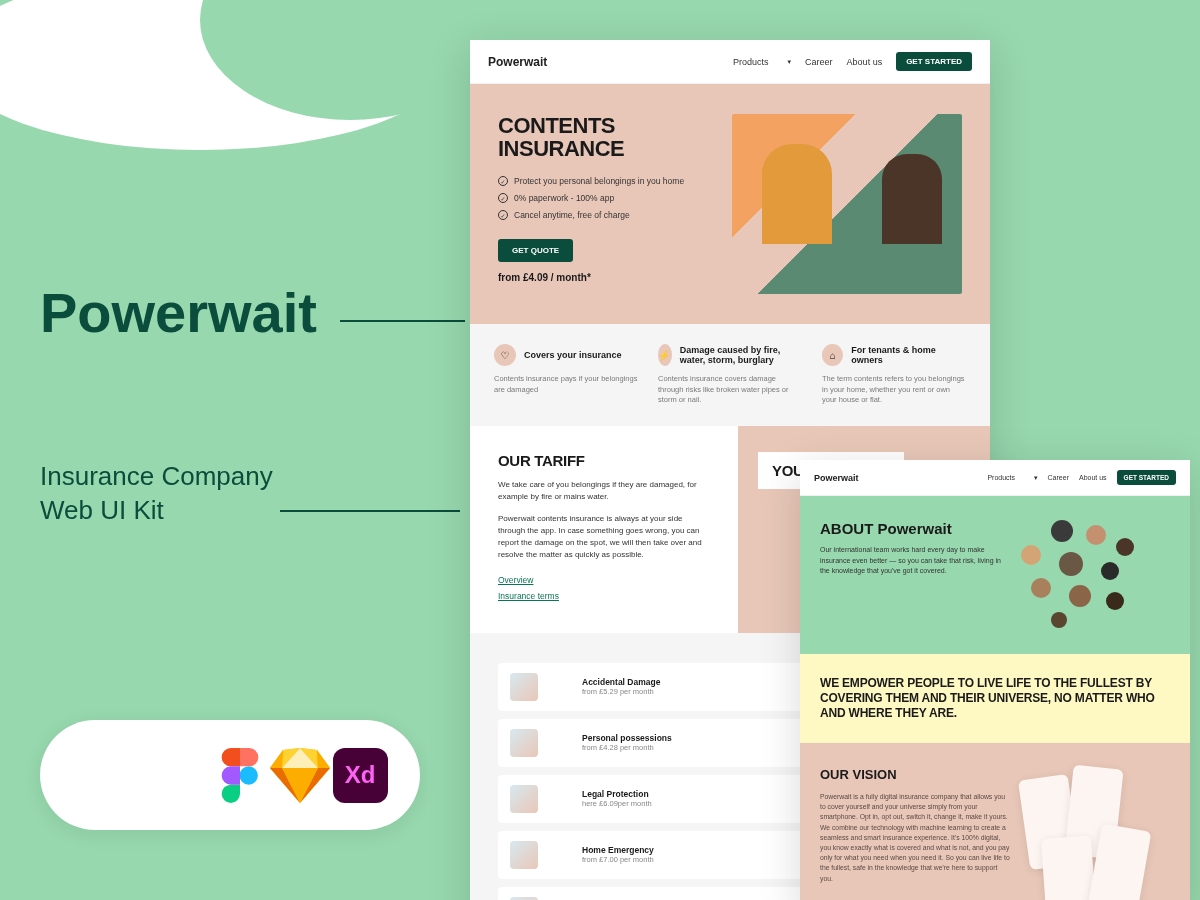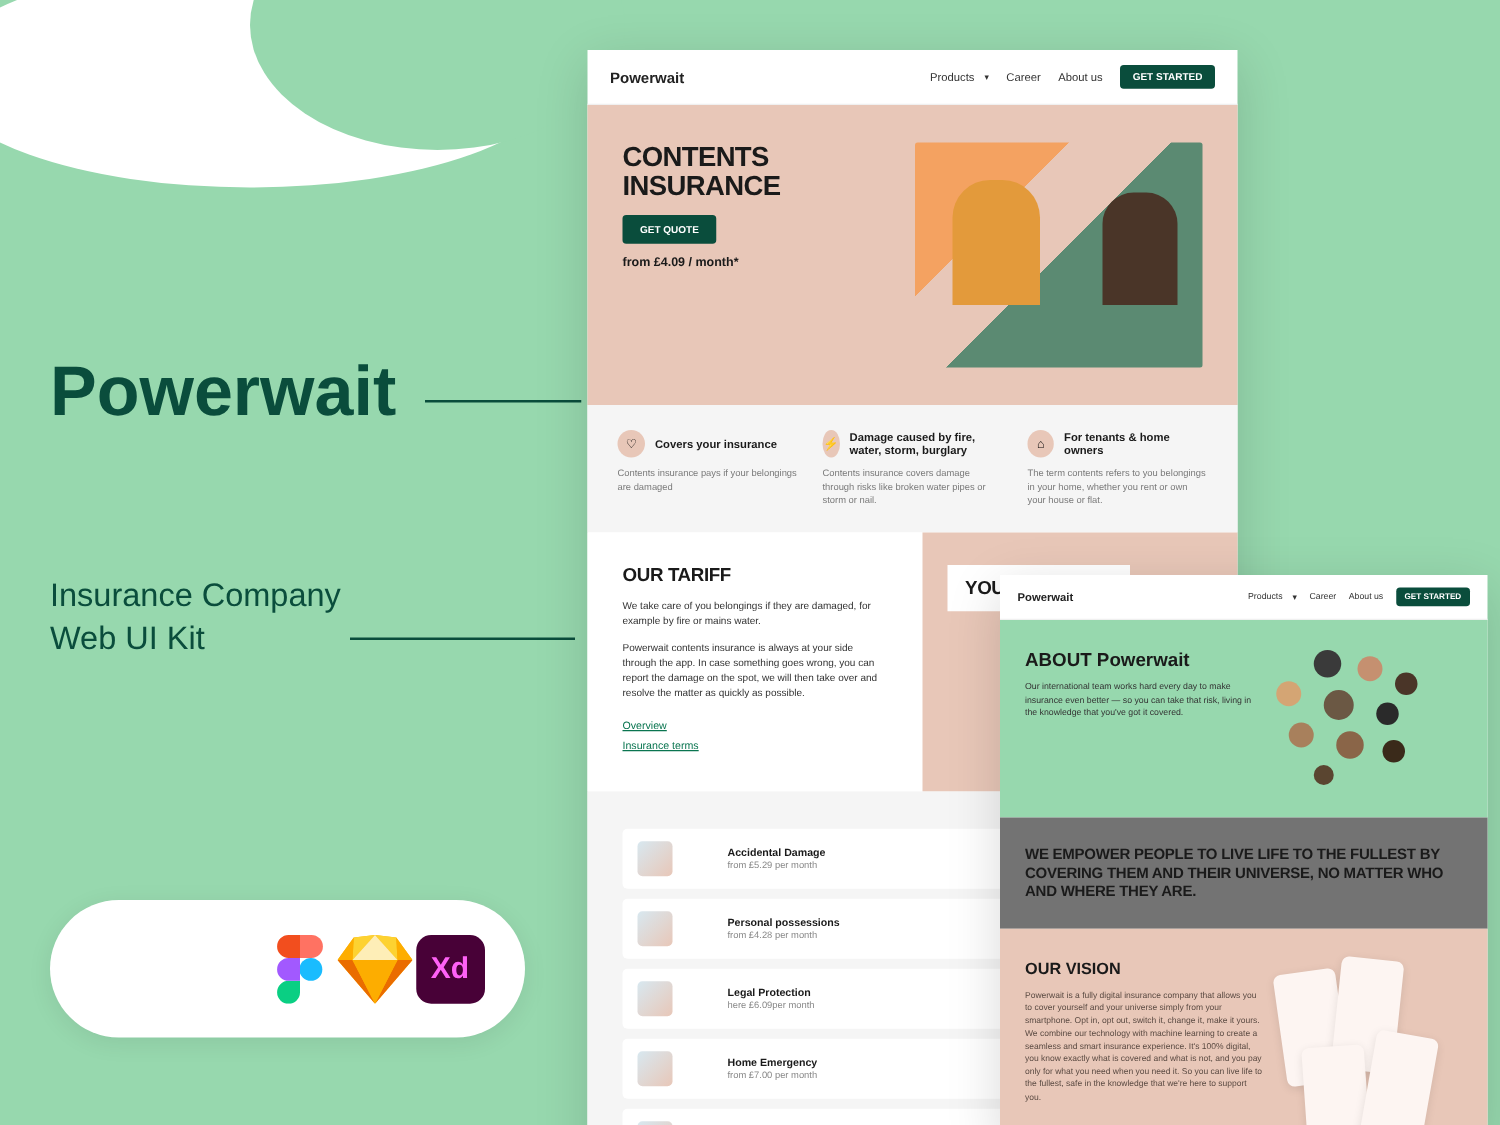--- a/index.html
+++ b/index.html
@@ -92,21 +92,21 @@
 }
 .mock-header {
   display: flex;
   align-items: center;
   justify-content: space-between;
   padding: 12px 18px;
   border-bottom: 1px solid #f0f0f0;
 }
 .mock-logo { font-weight: 700; font-size: 12px; color: #222; }
 .mock-nav { display: flex; gap: 14px; align-items: center; font-size: 9px; color: #333; }
-.mock-nav-item { display: flex; align-items: center; gap: 8px; cursor: pointer; }
+.mock-nav-item { display: flex; align-items: center; gap: 19px; cursor: pointer; }
 .chev { font-size: 7px; }
 .btn-primary { background: #0a4d3c; color: #fff; padding: 5px 10px; border-radius: 3px; font-size: 8px; font-weight: 600; cursor: pointer; }
 .hero {
   background: #e8c7b8;
   padding: 30px 28px;
   display: flex;
   gap: 20px;
 }
 .hero-left { flex: 1; }
 .hero-title { font-size: 22px; font-weight: 900; letter-spacing: -0.5px; line-height: 1.05; color: #1a1a1a; }
@@ -151,21 +151,21 @@
   width: 390px;
   background: #fff;
   box-shadow: 0 10px 40px rgba(0,0,0,0.15);
 }
 .about-hero { background: #97d8ae; padding: 24px 20px; display: flex; gap: 0; }
 .about-left { flex: 1.2; }
 .about-title { font-size: 15px; font-weight: 900; color: #1a1a1a; }
 .about-desc { font-size: 7px; color: #333; line-height: 1.5; margin-top: 8px; }
 .about-avatars { flex: 1; position: relative; height: 110px; }
 .av { position: absolute; border-radius: 50%; background: #8a7560; }
-.empower { background: #737373; padding: 22px 20px; }
+.empower { background: #fef9c3; padding: 22px 20px; }
 .empower-text { font-size: 12px; font-weight: 900; color: #1a1a1a; line-height: 1.25; letter-spacing: -0.2px; }
 .vision { background: #e8c7b8; padding: 24px 20px 30px; display: flex; gap: 14px; }
 .vision-left { flex: 1.3; }
 .vision-title { font-size: 13px; font-weight: 900; color: #1a1a1a; }
 .vision-desc { font-size: 6.8px; color: #5a4a42; line-height: 1.5; margin-top: 10px; }
 .vision-phones { flex: 1; position: relative; }
 .phone { position: absolute; background: #fdf5f2; border-radius: 6px; box-shadow: 0 2px 8px rgba(0,0,0,0.1); }
 
 .mock2-header { display: flex; align-items: center; justify-content: space-between; padding: 10px 14px; border-bottom: 1px solid #f0f0f0; }
 .mock2-logo { font-weight: 700; font-size: 9px; color: #222; }
@@ -222,20 +222,34 @@
       <span class="mock-nav-item">Career</span>
       <span class="mock-nav-item">About us</span>
       <span class="btn-primary">GET STARTED</span>
     </div>
   </div>
 
   <div class="hero">
     <div class="hero-left">
       <div class="hero-title" style="white-space:pre-line">CONTENTS
 INSURANCE</div>
+      <div class="hero-feats">
+        <div class="hero-feat">
+            <span class="check">✓</span>
+            <span>Protect you personal belongings in you home</span>
+          </div>
+        <div class="hero-feat">
+            <span class="check">✓</span>
+            <span>0% paperwork - 100% app</span>
+          </div>
+        <div class="hero-feat">
+            <span class="check">✓</span>
+            <span>Cancel anytime, free of charge</span>
+          </div>
+      </div>
       <div class="hero-cta">GET QUOTE</div>
       <div class="hero-price">from £4.09 / month*</div>
     </div>
     <div class="hero-img"></div>
   </div>
 
   <div class="features3">
     <div class="feat-col">
       <div class="feat-head">
           <div class="feat-icon">♡</div>

